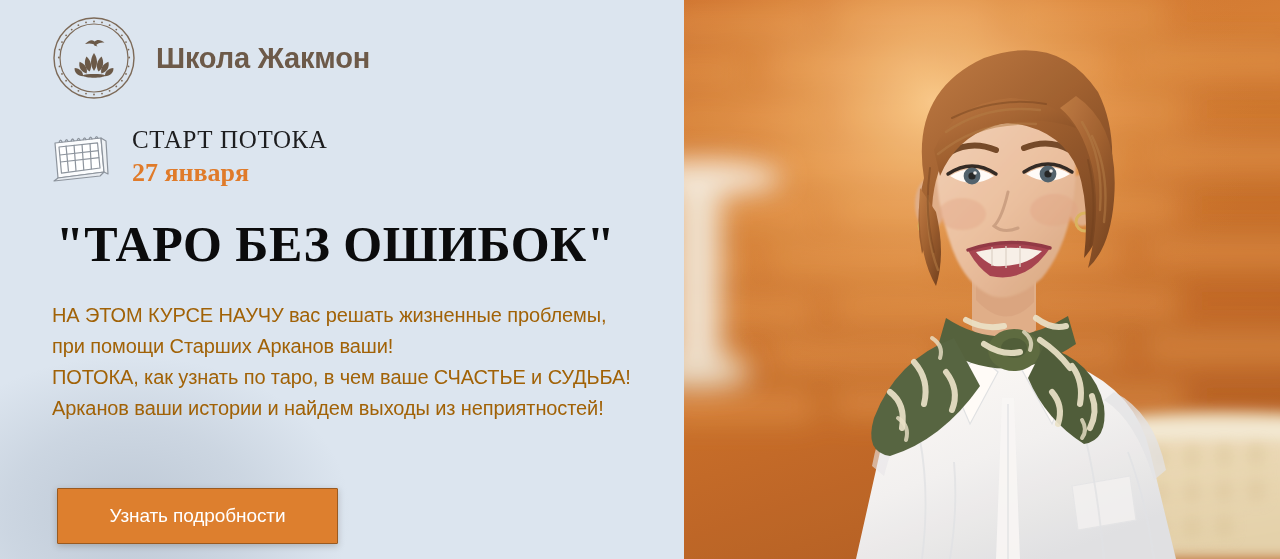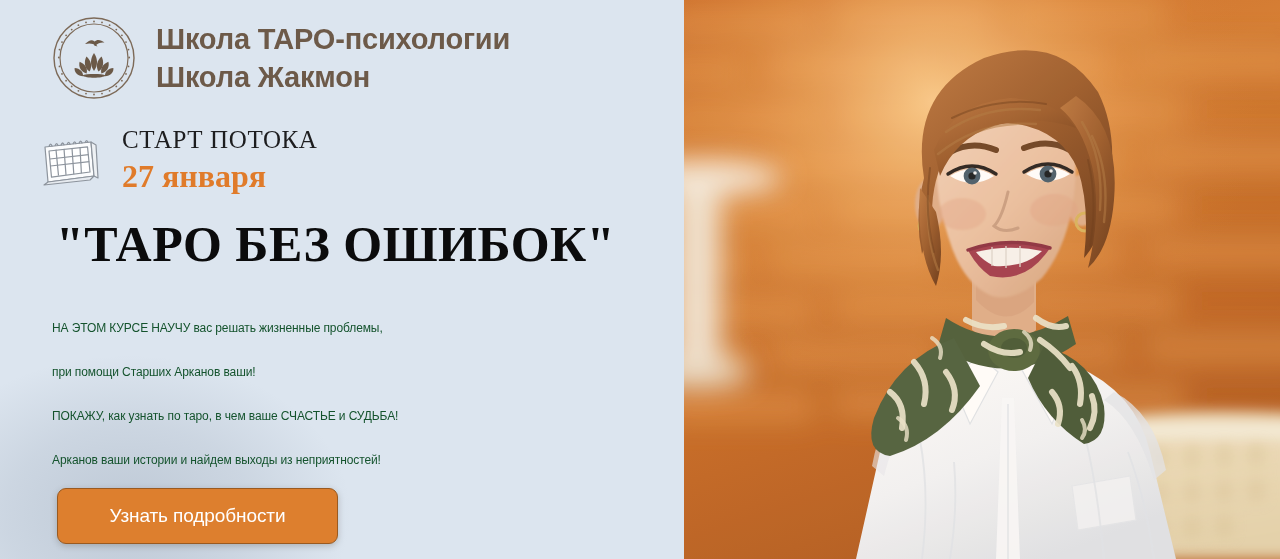--- a/index.html
+++ b/index.html
@@ -64,37 +64,37 @@
     line-height: 1.32;
     font-weight: 700;
     letter-spacing: -0.2px;
     white-space: nowrap;
   }
   .brand-line { display: block; }
 
   
   .start-row {
     position: absolute;
-    left: 38px; top: 126px;
+    left: 48px; top: 126px;
     display: flex;
     align-items: center;
     gap: 22px;
   }
   .cal-icon { width: 62px; height: 58px; flex: 0 0 62px; display:block; }
   .start-label {
     font-family: "Liberation Serif", serif;
     font-size: 25px;
     letter-spacing: 0.6px;
     color: #1d1d1f;
     line-height: 1.15;
     white-space: nowrap;
   }
   .start-date {
     font-family: "Liberation Serif", serif;
-    font-size: 32px;
+    font-size: 26px;
     font-weight: 700;
     color: #e07b2a;
     line-height: 1.2;
     margin-top: 2px;
     white-space: nowrap;
   }
 
   
   .headline {
     position: absolute;
@@ -107,36 +107,35 @@
     white-space: nowrap;
   }
 
   
   .body-copy {
     position: absolute;
     left: 52px; top: 300px;
     width: 600px;
   }
   .body-line {
-    font-size: 12px;
+    font-size: 20px;
     line-height: 31px;
-    color: #14532d;
+    color: #a16207;
     white-space: nowrap;
     letter-spacing: -0.1px;
-    margin-top: 13px;
   }
 
   
   .cta-button {
     position: absolute;
     left: 57px; top: 488px;
     width: 281px; height: 56px;
     background: #dd7f2e;
     border: 1px solid #9a5a20;
-    border-radius: 9px;
+    border-radius: 1px;
     color: #ffffff;
     font-size: 19px;
     letter-spacing: -0.1px;
     display: flex;
     align-items: center;
     justify-content: center;
     cursor: pointer;
     box-shadow: 0 2px 6px rgba(60,50,40,0.25);
     z-index: 4;
   }
@@ -208,21 +207,20 @@
               <path d="M49.6 40.6 C52.4 46.2, 51.4 52.6, 46.4 55.6 C43.4 50.4, 45 44.4, 49.6 40.6 Z"></path>
               <path d="M27.6 45.8 C33 47.8, 36 52.6, 34.6 57.4 C29.2 56.2, 26.2 51.2, 27.6 45.8 Z"></path>
               <path d="M56.4 45.8 C57.8 51.2, 54.8 56.2, 49.4 57.4 C48 52.6, 51 47.8, 56.4 45.8 Z"></path>
               <path d="M22.6 52 C28 52.4, 31.4 56, 31 60.2 C25.8 60, 22.2 56.6, 22.6 52 Z"></path>
               <path d="M61.4 52 C61.8 56.6, 58.2 60, 53 60.2 C52.6 56, 56 52.4, 61.4 52 Z"></path>
               <path d="M30 59.4 C34.6 57.6, 49.4 57.6, 54 59.4 C50 62.4, 34 62.4, 30 59.4 Z"></path>
             </g>
           </svg>
         </span>
         <span class="brand-text">
-          <span class="brand-line">Школа ТАРО-психологии</span>
           <span class="brand-line">Школа Жакмон</span>
         </span>
       </div>
 
       <div class="start-row">
         <span class="cal-icon">
           <svg viewBox="0 0 62 58" xmlns="http://www.w3.org/2000/svg">
             <g fill="none" stroke="#8d949d" stroke-width="1.2" stroke-linejoin="round">
               <path d="M7 15 L53 10 L56 44 L10 50 Z" fill="#fbfcfd"></path>
               <path d="M11 19 L49.5 14.8 L52 40 L13.5 45.2 Z" fill="#ffffff"></path>
@@ -246,21 +244,21 @@
           <span class="start-label" style="display:block">СТАРТ ПОТОКА</span>
           <span class="start-date" style="display:block">27 января</span>
         </span>
       </div>
 
       <h1 class="headline">"ТАРО БЕЗ ОШИБОК"</h1>
 
       <div class="body-copy">
         <p class="body-line">НА ЭТОМ КУРСЕ НАУЧУ вас решать жизненные проблемы,</p>
         <p class="body-line">при помощи Старших Арканов ваши!</p>
-        <p class="body-line">ПОКАЖУ, как узнать по таро, в чем ваше СЧАСТЬЕ и СУДЬБА!</p>
+        <p class="body-line">ПОТОКА, как узнать по таро, в чем ваше СЧАСТЬЕ и СУДЬБА!</p>
         <p class="body-line">Арканов ваши истории и найдем выходы из неприятностей!</p>
       </div>
 
       <button class="cta-button">Узнать подробности</button>
 
     </div>
   </div>
 
   <div class="photo">
     <svg viewBox="0 0 596 559" xmlns="http://www.w3.org/2000/svg" preserveAspectRatio="xMidYMid slice">

